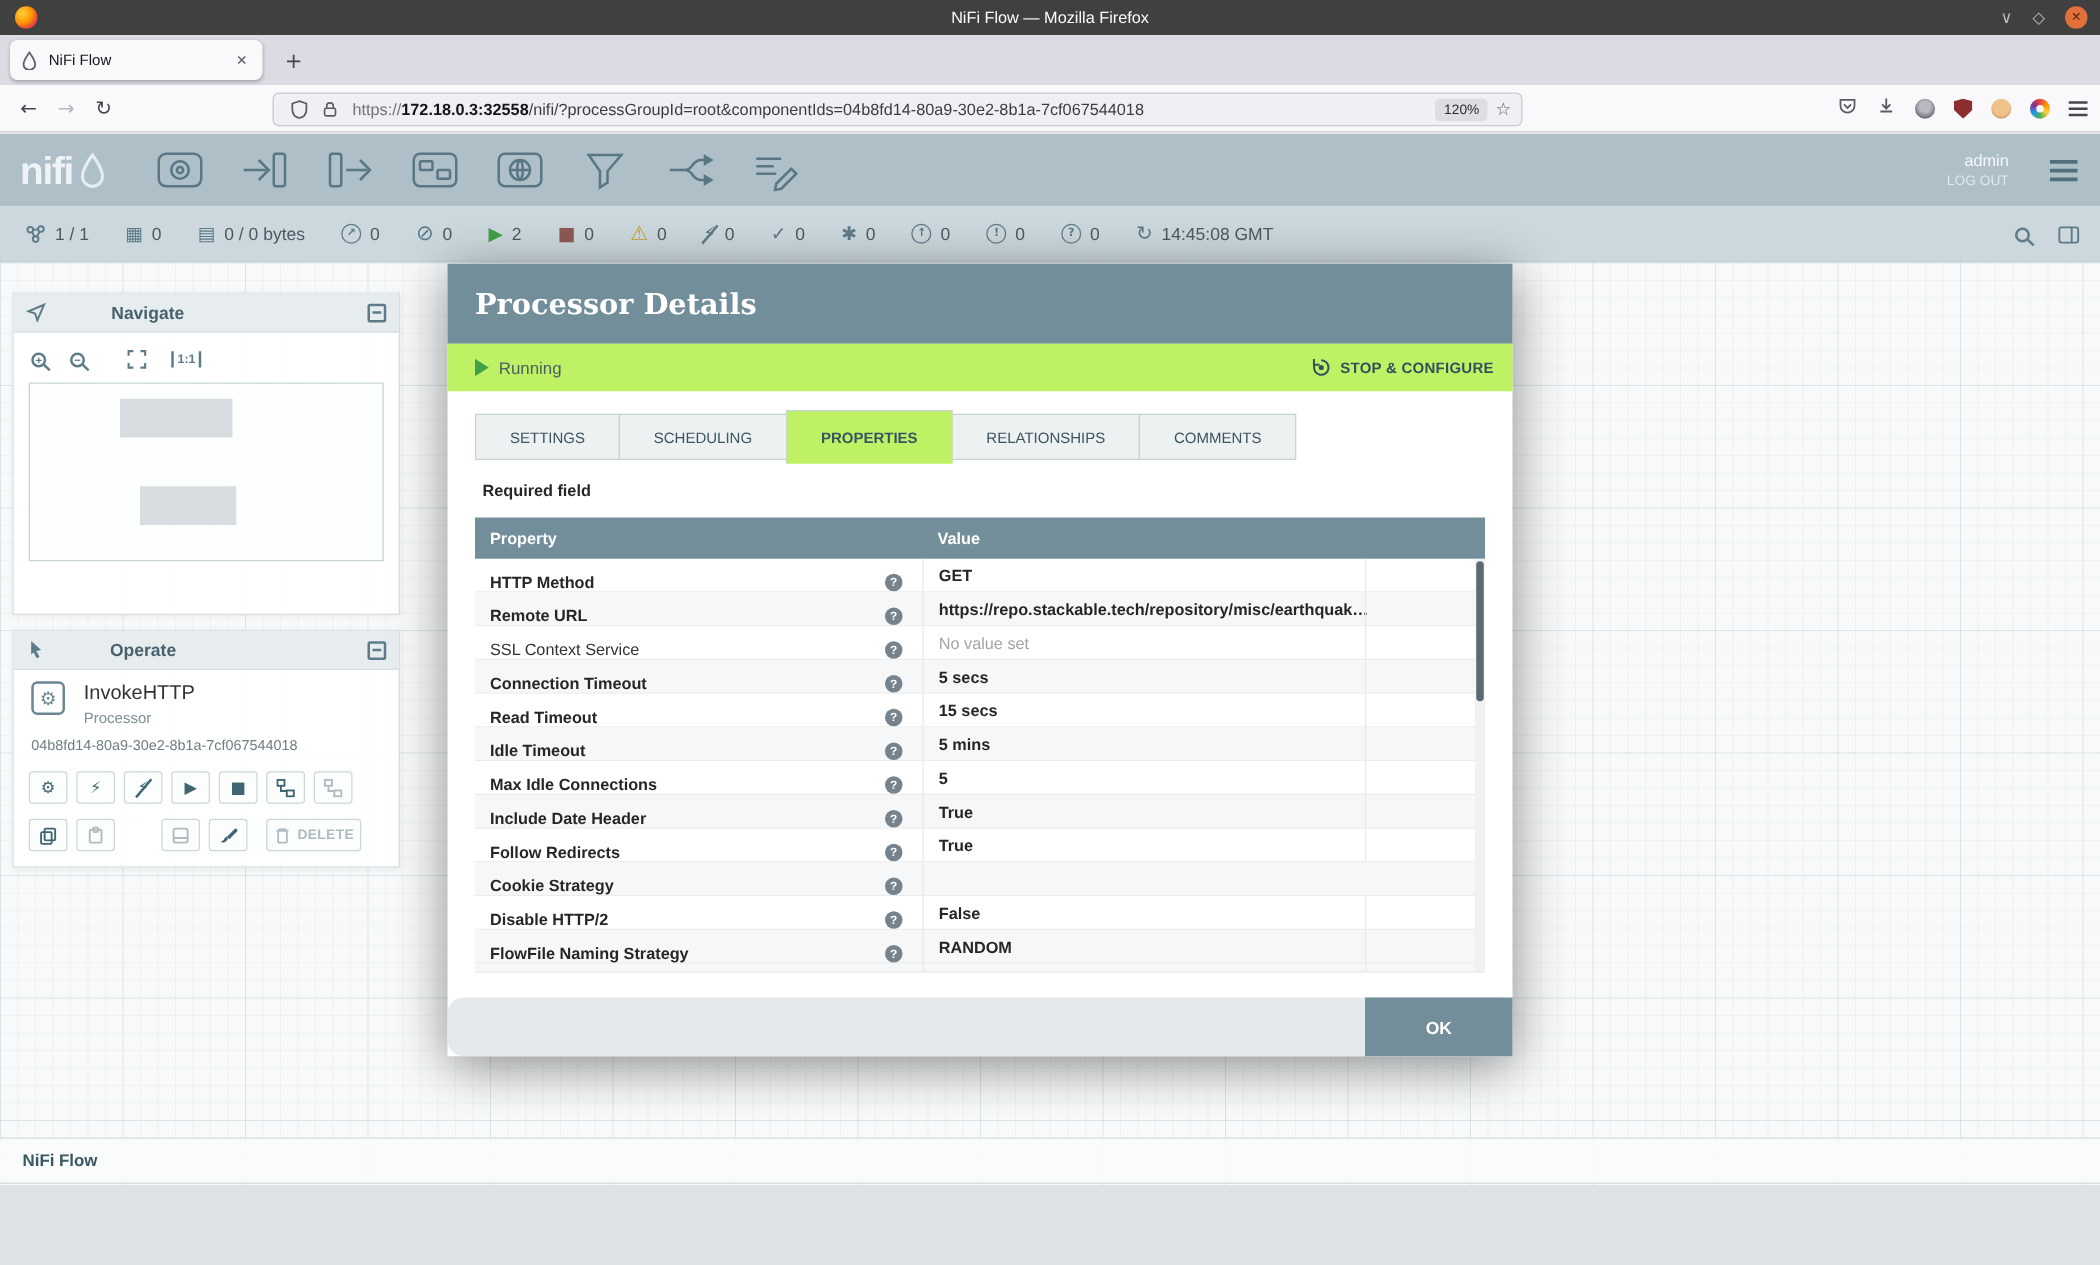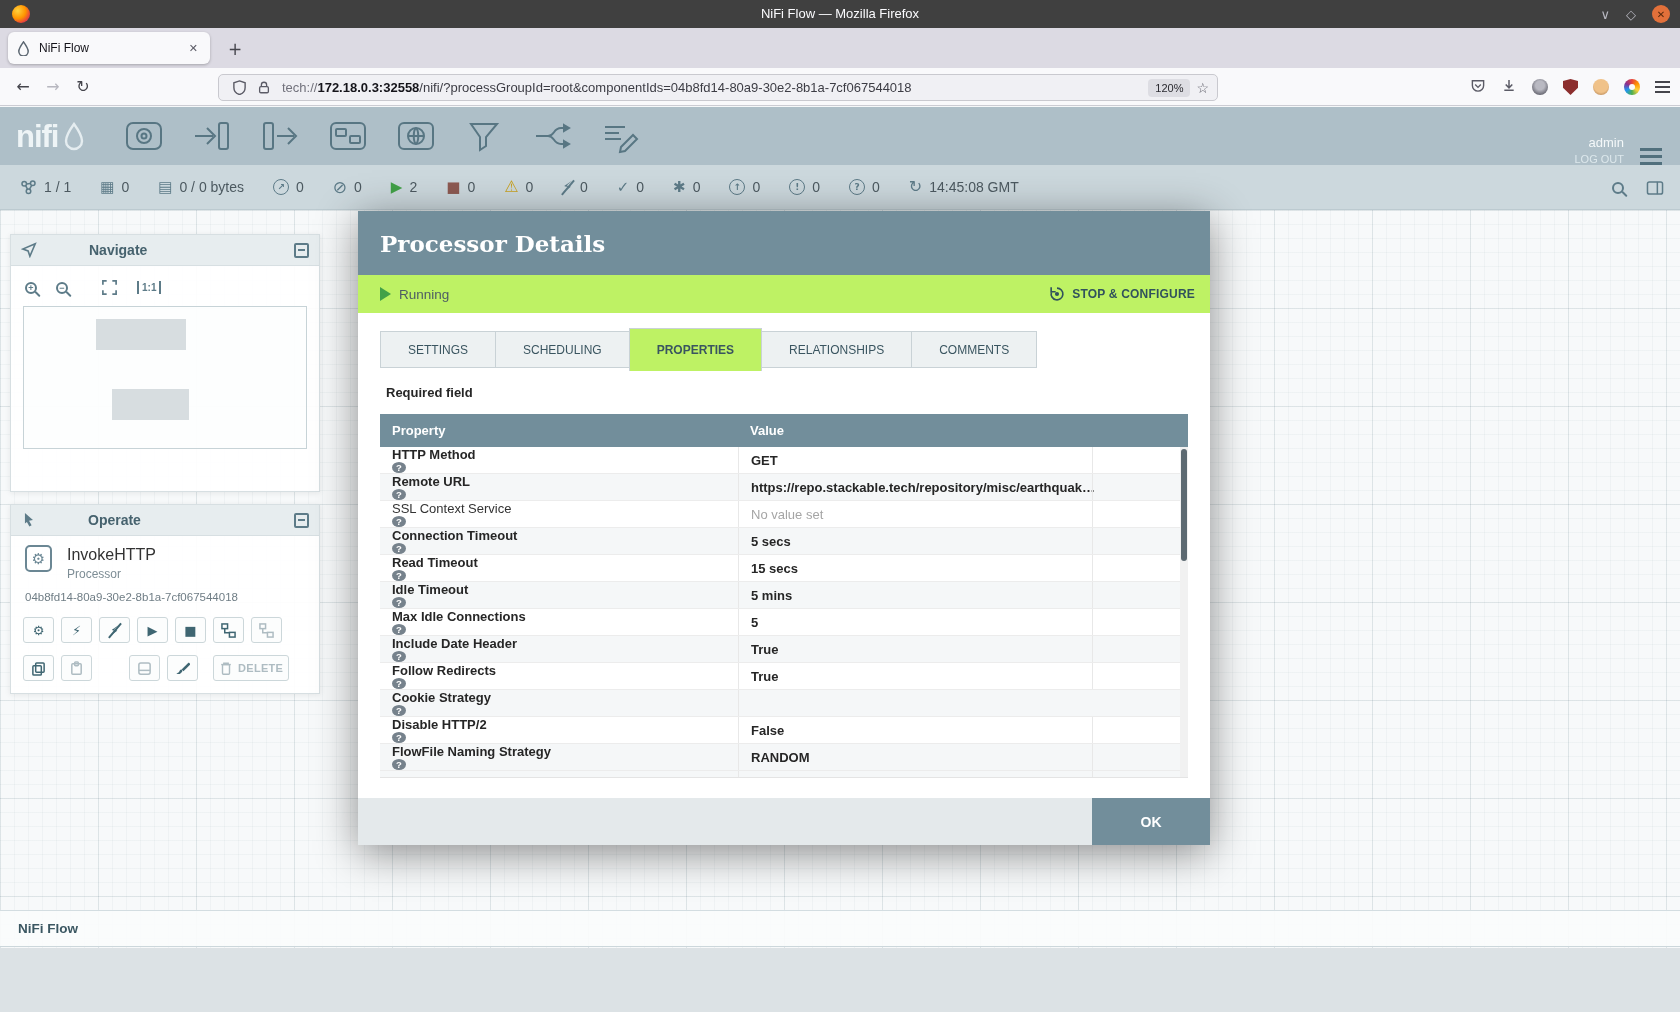--- a/index.html
+++ b/index.html
@@ -48,21 +48,21 @@
   .burger { display:flex; flex-direction:column; gap:3px; cursor:pointer; }
   .burger i { display:block; width:15px; height:2px; background:#45454c; }
 
   
   .nifi-header { position:absolute; top:107px; left:0; right:0; height:58px; background:#aebfc8; display:flex; align-items:center; }
   .nifi-logo { display:flex; align-items:flex-end; margin-left:16px; }
   .nifi-logo-text { color:#eef4f6; font-size:31px; font-weight:bold; letter-spacing:-1px; line-height:1; }
   .component-toolbar { display:flex; align-items:center; gap:26px; margin-left:38px; }
   .comp-icon { cursor:grab; display:flex; }
   .comp-icon svg { stroke:#587683; fill:none; stroke-width:2; }
-  .nifi-header-right { position:absolute; right:18px; top:0; height:58px; display:flex; align-items:flex-end; gap:16px; }
+  .nifi-header-right { position:absolute; right:18px; top:0; height:58px; display:flex; align-items:center; gap:33px; }
   .user-block { text-align:right; }
   .user-name { color:#f4f8f9; font-size:13px; }
   .logout { color:#dde8ec; font-size:11px; margin-top:3px; cursor:pointer; }
   .nifi-burger { display:flex; flex-direction:column; gap:4px; cursor:pointer; }
   .nifi-burger i { display:block; width:22px; height:3px; background:#51707d; }
 
   
   .flow-status { position:absolute; top:165px; left:0; right:0; height:45px; background:#ccd8dd; border-bottom:1px solid #bccad0;
     display:flex; align-items:center; padding-left:20px; }
   .sb-item { display:flex; align-items:center; margin-right:29px; color:#5d7b88; }
@@ -140,33 +140,33 @@
 
   .required-note { position:absolute; left:28px; top:174px; font-size:13px; font-weight:bold; color:#262626; }
 
   .ptable { position:absolute; left:22px; right:22px; top:203px; }
   .ptable-header { height:33px; background:#728e9b; display:flex; align-items:center; color:#fff; font-weight:bold; font-size:13px; }
   .col-prop { width:358px; padding-left:12px; }
   .col-val { width:354px; padding-left:12px; }
   .rows-clip { position:relative; height:331px; overflow:hidden; border-bottom:1px solid #e4e4e4; }
   .prop-row { height:27px; display:flex; align-items:stretch; border-bottom:1px solid #ececec; font-size:13px; background:#fff; }
   .prop-row:nth-child(even) { background:#f5f7f8; }
-  .cell-prop { width:358px; display:flex; align-items:flex-start; padding-left:12px;flex-direction:column; }
+  .cell-prop { width:358px; display:flex; align-items:flex-end; padding-left:12px; }
   .prop-name { flex:1; color:#333; }
   .prop-name.required { font-weight:bold; color:#262626; }
   .help-icon { width:14px; height:14px; border-radius:50%; background:#76828c; color:#fff; font-size:9.5px; font-weight:bold;
     display:flex; align-items:center; justify-content:center; margin-right:16px; cursor:pointer; }
   .cell-val { width:354px; display:flex; align-items:center; padding-left:12px; border-left:1px solid #e8e8e8; }
   .prop-value { font-weight:bold; color:#262626; }
   .prop-value.unset { font-weight:normal; color:#a5a5a5; }
   .cell-extra { flex:1; border-left:1px solid #e8e8e8; }
   .vscroll { position:absolute; right:0; top:0; width:8px; height:100%; background:#f1f1f1; }
   .vscroll-thumb { margin:2px 1px; width:6px; height:112px; background:#5d6a72; border-radius:3px; cursor:grab; }
 
-  .dialog-footer { position:absolute; left:0; right:0; bottom:0; height:47px; background:#e4e9eb; }
+  .dialog-footer { position:absolute; left:0; right:0; bottom:0; height:47px; background:#e4e9eb;border-radius:13px; }
   .ok-btn { position:absolute; right:0; bottom:0; width:118px; height:47px; background:#728e9b; color:#fff; font-weight:bold;
     font-size:14px; display:flex; align-items:center; justify-content:center; cursor:pointer; }
 </style>
 </head>
 <body>
 
 <div class="screen">
 
   <div class="titlebar">
     <span class="ff-logo"></span>
@@ -199,21 +199,21 @@
         <svg width="15" height="15" viewBox="0 0 16 16">
             <path d="M8 1l6 2v5c0 4-2.5 6.5-6 7.5C4.5 14.5 2 12 2 8V3z" fill="none" stroke="#5b5b66" stroke-width="1.5"></path>
           </svg>
       </span>
       <span class="url-ico">
         <svg width="14" height="15" viewBox="0 0 16 16">
             <rect x="3" y="7" width="10" height="7" rx="1.5" fill="none" stroke="#5b5b66" stroke-width="1.5"></rect>
             <path d="M5 7V5a3 3 0 016 0v2" fill="none" stroke="#5b5b66" stroke-width="1.5"></path>
           </svg>
       </span>
-      <span class="url-text"><span class="dim">tech://</span><span class="host">172.18.0.3:32558</span><span class="rest">/nifi/?processGroupId=root&amp;componentIds=04b8fd14-80a9-30e2-8b1a-7cf067544018</span></span>
+      <span class="url-text"><span class="dim">https://</span><span class="host">172.18.0.3:32558</span><span class="rest">/nifi/?processGroupId=root&amp;componentIds=04b8fd14-80a9-30e2-8b1a-7cf067544018</span></span>
       <span class="zoom-badge">120%</span>
       <span class="star sicon">☆</span>
     </div>
 
     <div class="nav-right">
       <span>
         <svg width="16" height="15" viewBox="0 0 16 16">
             <path d="M2 3h12v5a6 6 0 01-12 0z" fill="none" stroke="#5b5b66" stroke-width="1.5"></path>
             <path d="M5 7l3 3 3-3" fill="none" stroke="#5b5b66" stroke-width="1.5"></path>
           </svg>

